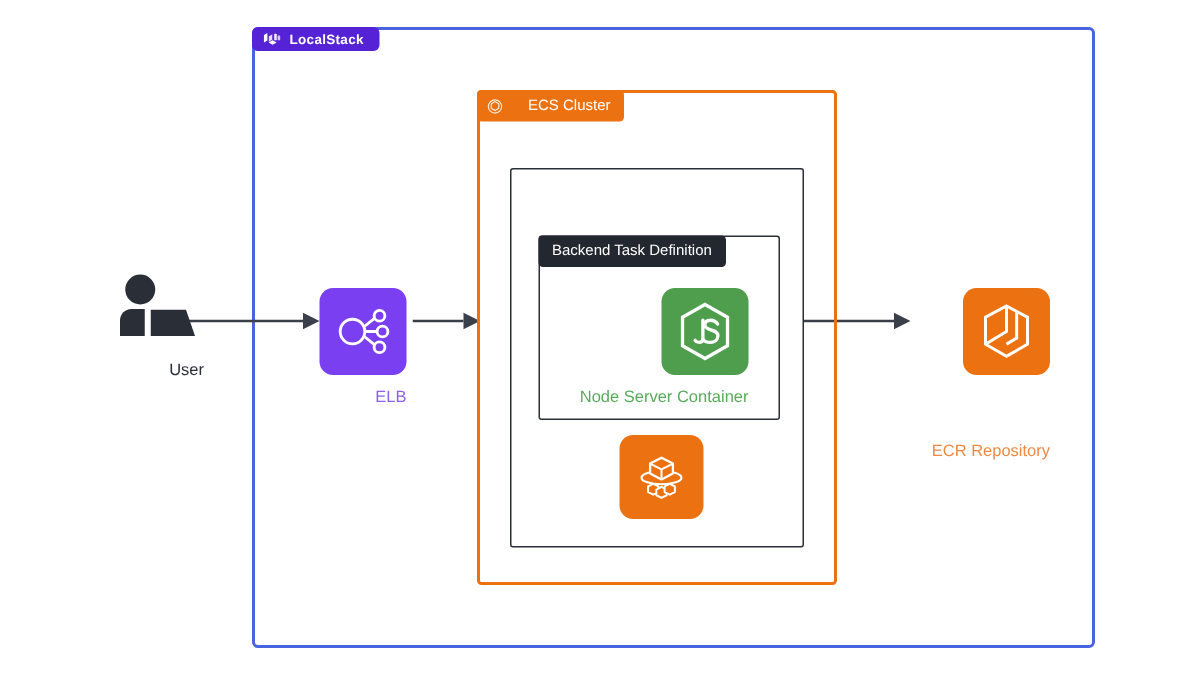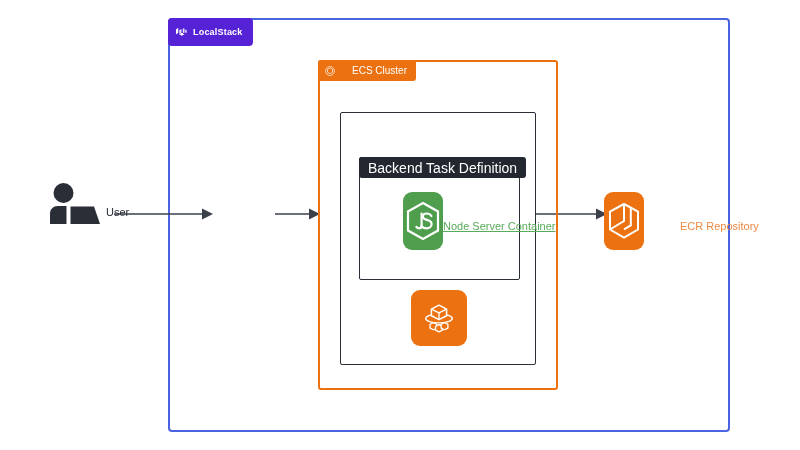--- a/index.html
+++ b/index.html
@@ -30,21 +30,21 @@
     height: 414px;
     border: 2px solid #4a63e0;
     border-radius: 4px;
     box-sizing: border-box;
     background: transparent;
   }
   .localstack-badge {
     position: absolute;
     left: 168px;
     top: 18px;
-    height: 28px;
+    height: 16px;
     display: flex;
     align-items: center;
     gap: 5px;
     padding: 0 10px 0 7px;
     background: #5622d6;
     border-radius: 4px;
     box-sizing: border-box;
   }
   .localstack-badge .ls-label {
     color: #ffffff;
@@ -132,47 +132,47 @@
     height: 21px;
     display: flex;
     align-items: center;
     padding: 0 9px;
     background: #232730;
     border-radius: 3px;
     box-sizing: border-box;
   }
   .task-badge .task-label {
     color: #ffffff;
-    font-size: 14px;
+    font-size: 10px;
     white-space: nowrap;
   }
 
   
   .node {
     position: absolute;
     display: flex;
-    flex-direction: row;
-    align-items: center;
+    flex-direction: column;
+    align-items: flex-end;
   }
   .node-caption {
     margin-top: 9px;
     font-size: 11px;
     white-space: nowrap;
     text-align: center;
   }
 
   .node-user   { left: 44px;  top: 182px; width: 92px; }
   .node-elb    { left: 209px; top: 192px; width: 62px; }
   .node-nodejs { left: 403px; top: 192px; width: 96px; }
   .node-ecs    { left: 411px; top: 290px; width: 58px; }
   .node-ecr    { left: 604px; top: 192px; width: 96px; gap: 36px; }
 
   .caption-user   { color: #2a2e37; }
   .caption-elb    { color: #8b63e8; }
-  .caption-nodejs { color: #58ab59; text-decoration: underline; }
+  .caption-nodejs { color: #58ab59; }
   .caption-ecr    { color: #ec8a44; }
 
   .tile {
     border-radius: 9px;
     display: flex;
     align-items: center;
     justify-content: center;
   }
   .tile-elb    { width: 58px; height: 58px; background: #7b3ff2; }
   .tile-nodejs { width: 58px; height: 58px; background: #4e9e4e; }
@@ -236,20 +236,34 @@
 
   <div class="node node-user">
     <svg width="62" height="50" viewBox="0 0 62 50">
       <circle cx="19.5" cy="11" r="10" fill="#2a2e37"></circle>
       <path d="M6 42 L6 31.5 C6 27.4 9.4 24 13.5 24 L22.5 24 L22.5 42 Z" fill="#2a2e37"></path>
       <path d="M26.5 24.5 L50 24.5 L56 42 L26.5 42 Z" fill="#2a2e37"></path>
     </svg>
     <div class="node-caption caption-user">User</div>
   </div>
 
+  <div class="node node-elb">
+    <div class="tile tile-elb">
+      <svg width="40" height="40" viewBox="0 0 40 40">
+        <circle cx="13" cy="20" r="8.2" fill="none" stroke="#ffffff" stroke-width="1.9"></circle>
+        <circle cx="31" cy="9.5" r="3.6" fill="none" stroke="#ffffff" stroke-width="1.9"></circle>
+        <circle cx="33" cy="20" r="3.6" fill="none" stroke="#ffffff" stroke-width="1.9"></circle>
+        <circle cx="31" cy="30.5" r="3.6" fill="none" stroke="#ffffff" stroke-width="1.9"></circle>
+        <line x1="20.5" y1="17" x2="27.6" y2="11.2" stroke="#ffffff" stroke-width="1.9"></line>
+        <line x1="21.2" y1="20" x2="29.4" y2="20" stroke="#ffffff" stroke-width="1.9"></line>
+        <line x1="20.5" y1="23" x2="27.6" y2="28.8" stroke="#ffffff" stroke-width="1.9"></line>
+      </svg>
+    </div>
+    <div class="node-caption caption-elb">ELB</div>
+  </div>
 
   <div class="node node-nodejs">
     <div class="tile tile-nodejs">
       <svg width="40" height="42" viewBox="0 0 40 42">
         <path d="M20 3 L35 11.5 L35 30.5 L20 39 L5 30.5 L5 11.5 Z" fill="none" stroke="#ffffff" stroke-width="2.2"></path>
         <path d="M18.6 13.5 L18.6 25.8 C18.6 27.4 17.6 28.3 16.1 28.3 C14.9 28.3 14.0 27.8 13.4 26.9" fill="none" stroke="#ffffff" stroke-width="2.2" stroke-linecap="round"></path>
         <path d="M28.4 16.0 C27.4 14.4 25.7 13.5 23.8 13.5 C21.3 13.5 19.9 14.8 19.9 16.7 C19.9 21.0 28.6 18.8 28.6 23.9 C28.6 26.4 26.6 28.3 23.5 28.3 C21.2 28.3 19.4 27.4 18.4 25.9" fill="none" stroke="#ffffff" stroke-width="2.2" stroke-linecap="round"></path>
       </svg>
     </div>
     <div class="node-caption caption-nodejs">Node Server Container</div>

